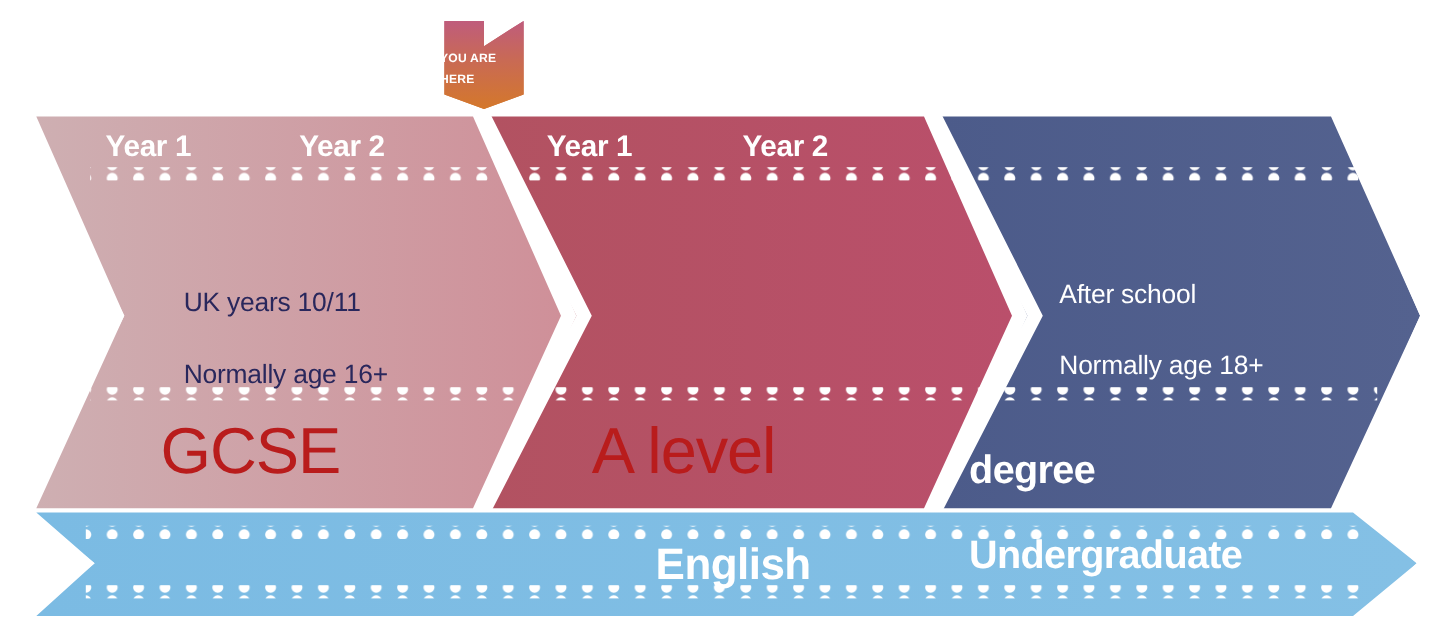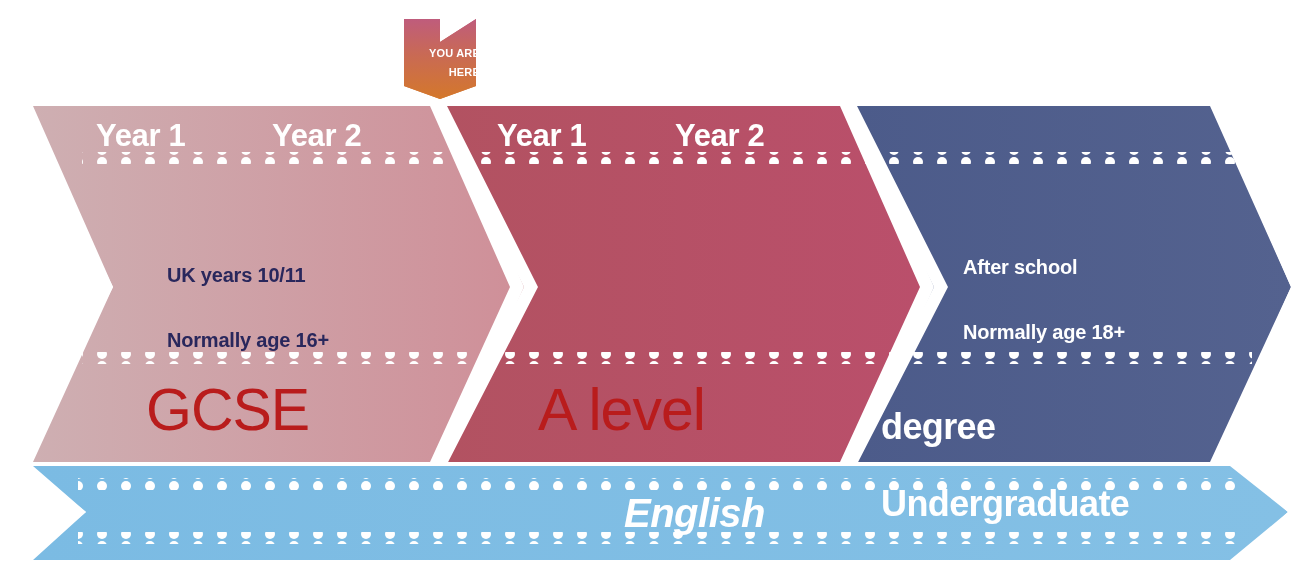--- a/index.html
+++ b/index.html
@@ -21,29 +21,29 @@
     position: absolute;
     top: 0; left: 0;
     width: 1300px;
     height: 567px;
   }
 
   
   .txt { position: absolute; white-space: pre; }
 
   .year-label {
-    font-size: 31px;
+    font-size: 27px;
     font-weight: bold;
     color: #ffffff;
     letter-spacing: -0.3px;
   }
 
   .detail-line {
-    font-size: 20px;
-    font-weight: bold;
+    font-size: 24px;
+    font-weight: normal;
     line-height: 29px;
     letter-spacing: -0.2px;
   }
   .detail-navy { color: #29275c; }
   .detail-white { color: #ffffff; }
 
   .big-title {
     font-size: 59px;
     font-weight: normal;
     color: #b91c1c;
@@ -61,21 +61,21 @@
     font-weight: bold;
     color: #ffffff;
     letter-spacing: -0.5px;
   }
 
   .banner-line {
     font-size: 11px;
     font-weight: bold;
     color: #ffffff;
     line-height: 19px;
-    text-align: right;
+    text-align: left;
     letter-spacing: 0.2px;
   }
   #banner-text {
     position: absolute;
     left: 400px;
     top: 44px;
     width: 80px;
   }
 </style>
 </head>
@@ -177,15 +177,15 @@
   <div class="txt" style="left:963px; top:217px;">
     <div class="detail-line detail-white">After school</div>
     <div class="detail-line detail-white">Normally age 18+</div>
   </div>
 
   <div class="txt" style="left:881px; top:370px;">
     <div class="med-title">degree</div>
     <div class="med-title">Undergraduate</div>
   </div>
 
-  <div class="txt english-title" style="left:624px; top:491px;font-style:italic;">English</div>
+  <div class="txt english-title" style="left:596px; top:491px;">English</div>
 
 </div>
 
 </body></html>

